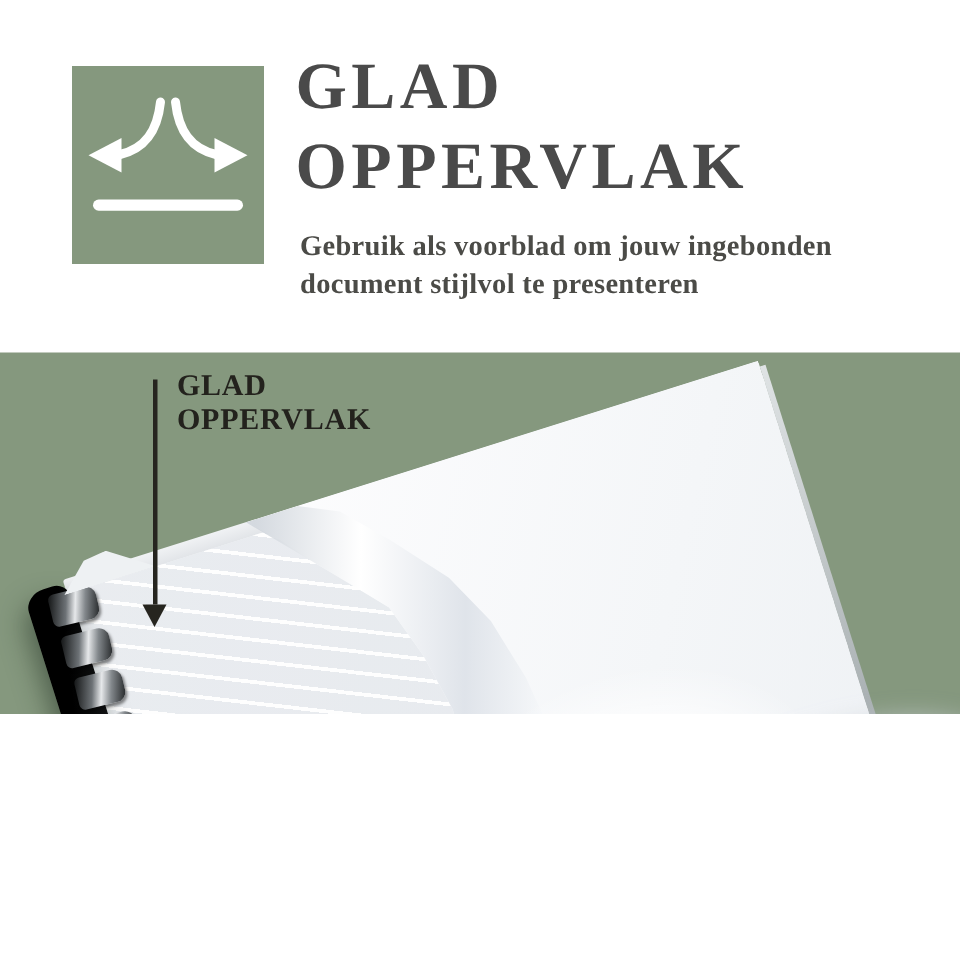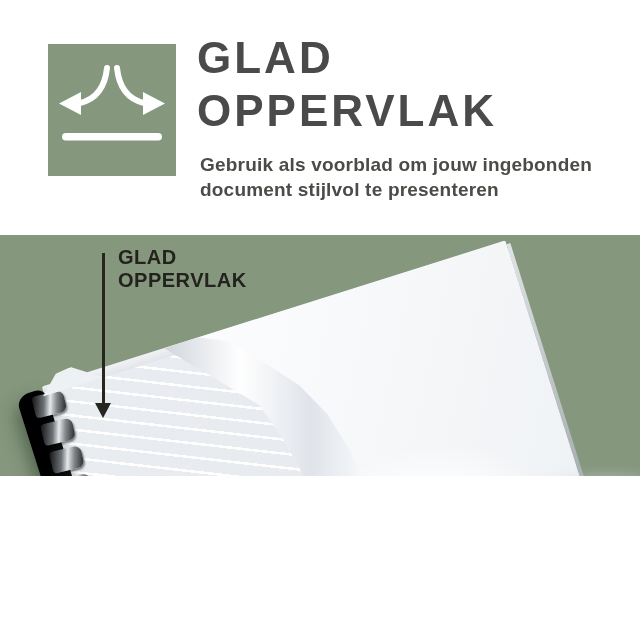--- a/index.html
+++ b/index.html
@@ -1,18 +1,18 @@
 <!DOCTYPE html>
 <html><head>
 <meta charset="utf-8">
 <style>
   html,body{margin:0;padding:0;}
   .canvas{
     position:relative; width:640px; height:476px; overflow:hidden;
-    font-family:Liberation Sans, sans-serif; background:#ffffff;
+    font-family:Liberation Serif, serif; background:#ffffff;
   }
   
   .top-section{position:absolute; left:0; top:0; width:640px; height:235px; background:#ffffff;}
   .icon-tile{
     position:absolute; left:48px; top:44px; width:128px; height:132px;
     background:#85987E;
   }
   .icon-tile svg{display:block; width:128px; height:132px;}
   .feature-title{
     position:absolute; left:197px; top:32px;

